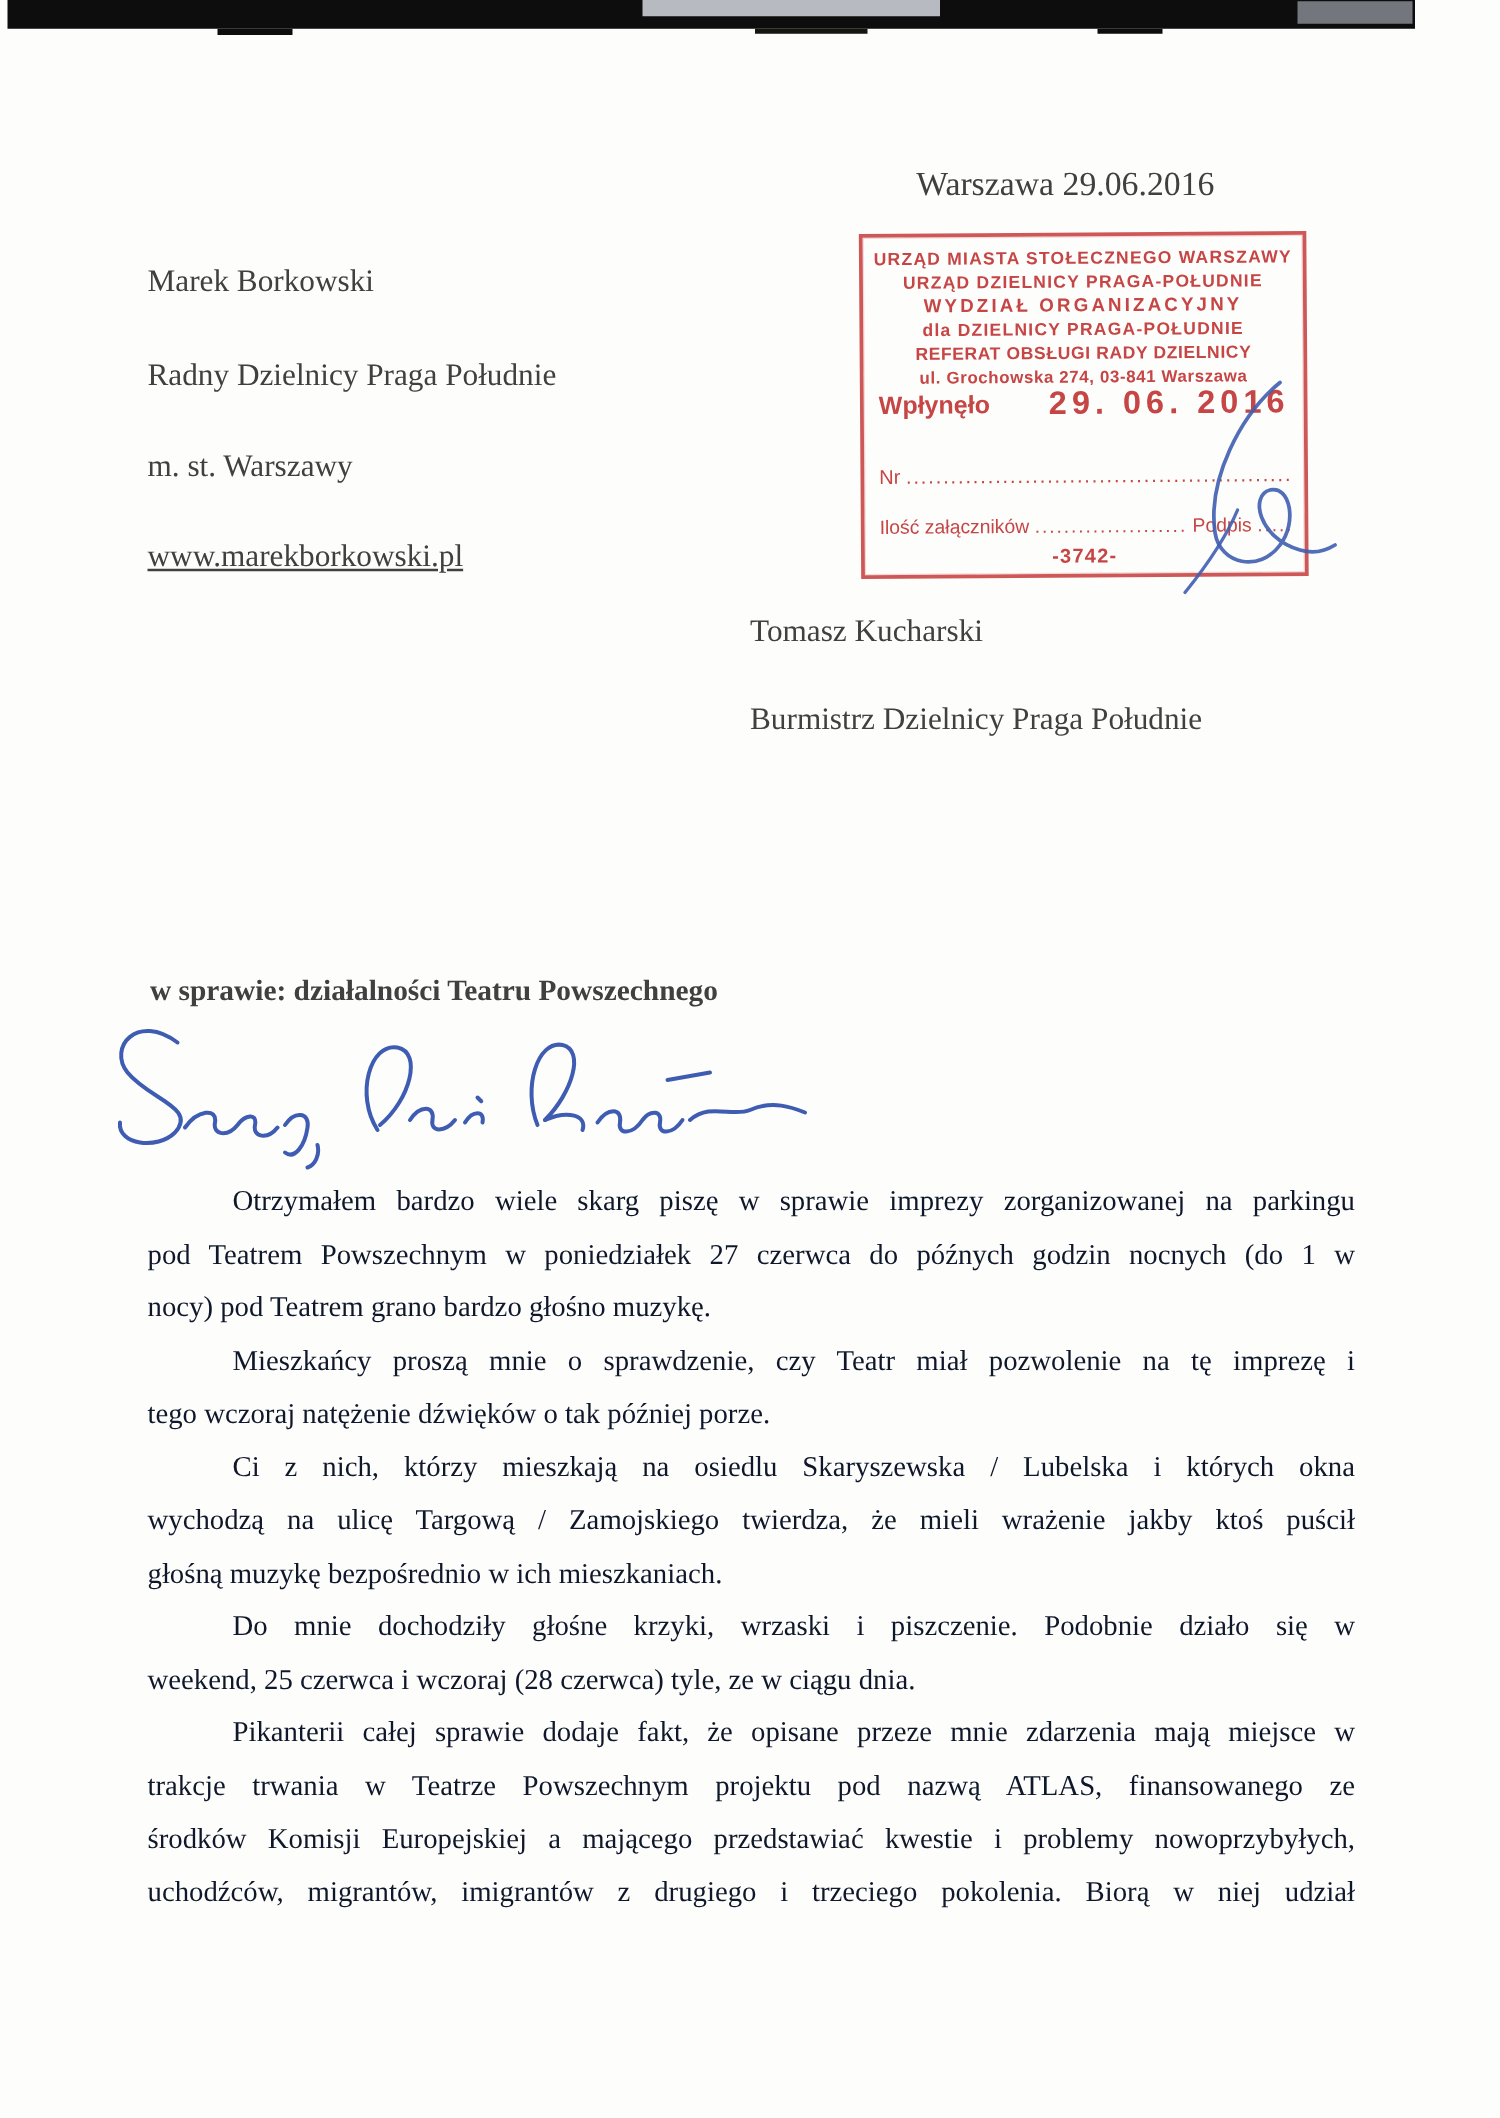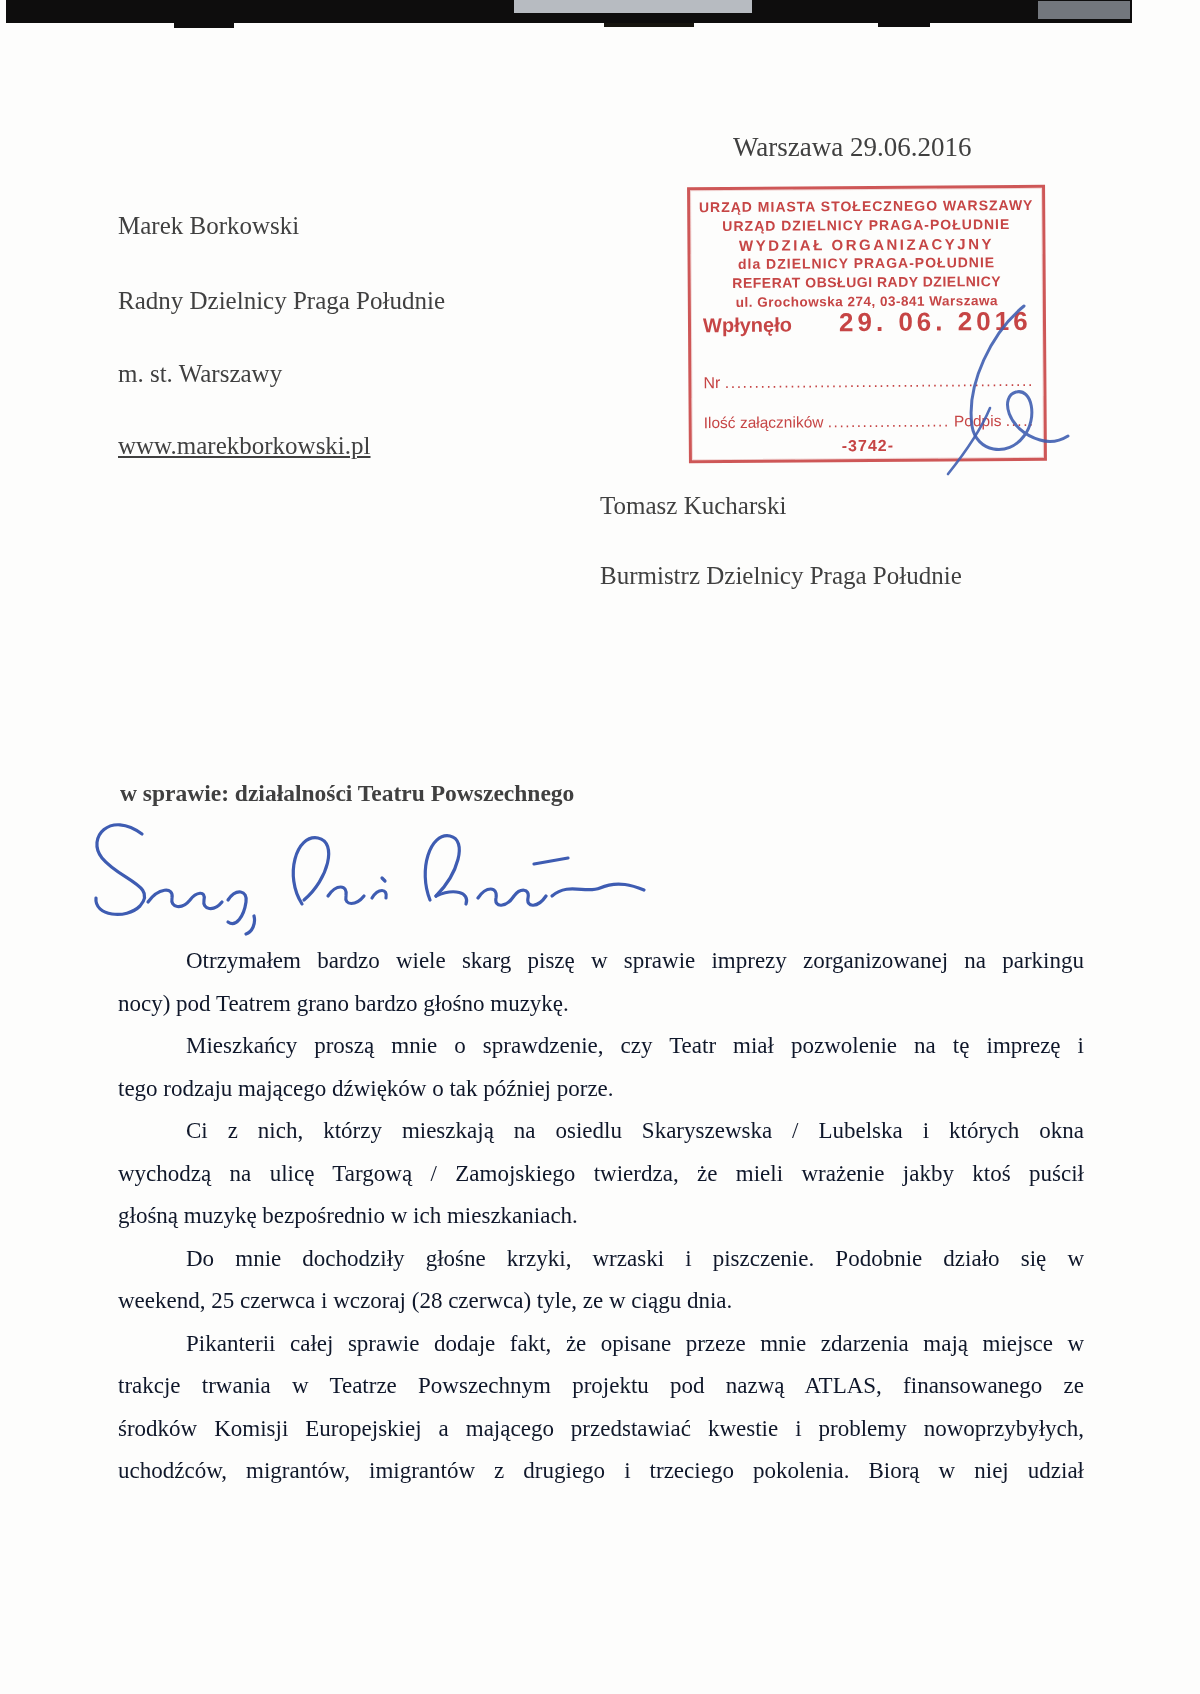--- a/index.html
+++ b/index.html
@@ -131,23 +131,24 @@
     <path d="M 300,72 L 303,75"></path>
     <path d="M 348,94 C 336,64 348,26 368,30 C 386,34 376,68 354,90"></path>
     <path d="M 354,90 C 372,82 388,86 384,98"></path>
     <path d="M 396,92 C 404,80 416,80 414,92 C 412,102 424,102 432,90 C 438,82 448,82 446,92 C 444,102 456,102 464,90"></path>
     <path d="M 452,58 L 486,52"></path>
     <path d="M 470,90 C 486,76 504,88 518,82 C 536,74 552,80 562,84"></path>
   </svg>
 
   <div class="bodytext">
     <div class="bl jst ind">Otrzymałem bardzo wiele skarg piszę w sprawie imprezy zorganizowanej na parkingu</div>
+    <div class="bl jst">pod Teatrem Powszechnym w poniedziałek 27 czerwca do późnych godzin nocnych (do 1 w</div>
     <div class="bl lst">nocy) pod Teatrem grano bardzo głośno muzykę.</div>
     <div class="bl jst ind">Mieszkańcy proszą mnie o sprawdzenie, czy Teatr miał pozwolenie na tę imprezę i</div>
-    <div class="bl lst">tego rodzaju mającego dźwięków o tak później porze.</div>
+    <div class="bl lst">tego wczoraj natężenie dźwięków o tak później porze.</div>
     <div class="bl jst ind">Ci z nich, którzy mieszkają na osiedlu Skaryszewska / Lubelska i których okna</div>
     <div class="bl jst">wychodzą na ulicę Targową / Zamojskiego twierdza, że mieli wrażenie jakby ktoś puścił</div>
     <div class="bl lst">głośną muzykę bezpośrednio w ich mieszkaniach.</div>
     <div class="bl jst ind">Do mnie dochodziły głośne krzyki, wrzaski i piszczenie. Podobnie działo się w</div>
     <div class="bl lst">weekend, 25 czerwca i wczoraj (28 czerwca) tyle, ze w ciągu dnia.</div>
     <div class="bl jst ind">Pikanterii całej sprawie dodaje fakt, że opisane przeze mnie zdarzenia mają miejsce w</div>
     <div class="bl jst">trakcje trwania w Teatrze Powszechnym projektu pod nazwą ATLAS, finansowanego ze</div>
     <div class="bl jst">środków Komisji Europejskiej a mającego przedstawiać kwestie i problemy nowoprzybyłych,</div>
     <div class="bl jst">uchodźców, migrantów, imigrantów z drugiego i trzeciego pokolenia. Biorą w niej udział</div>
   </div>

